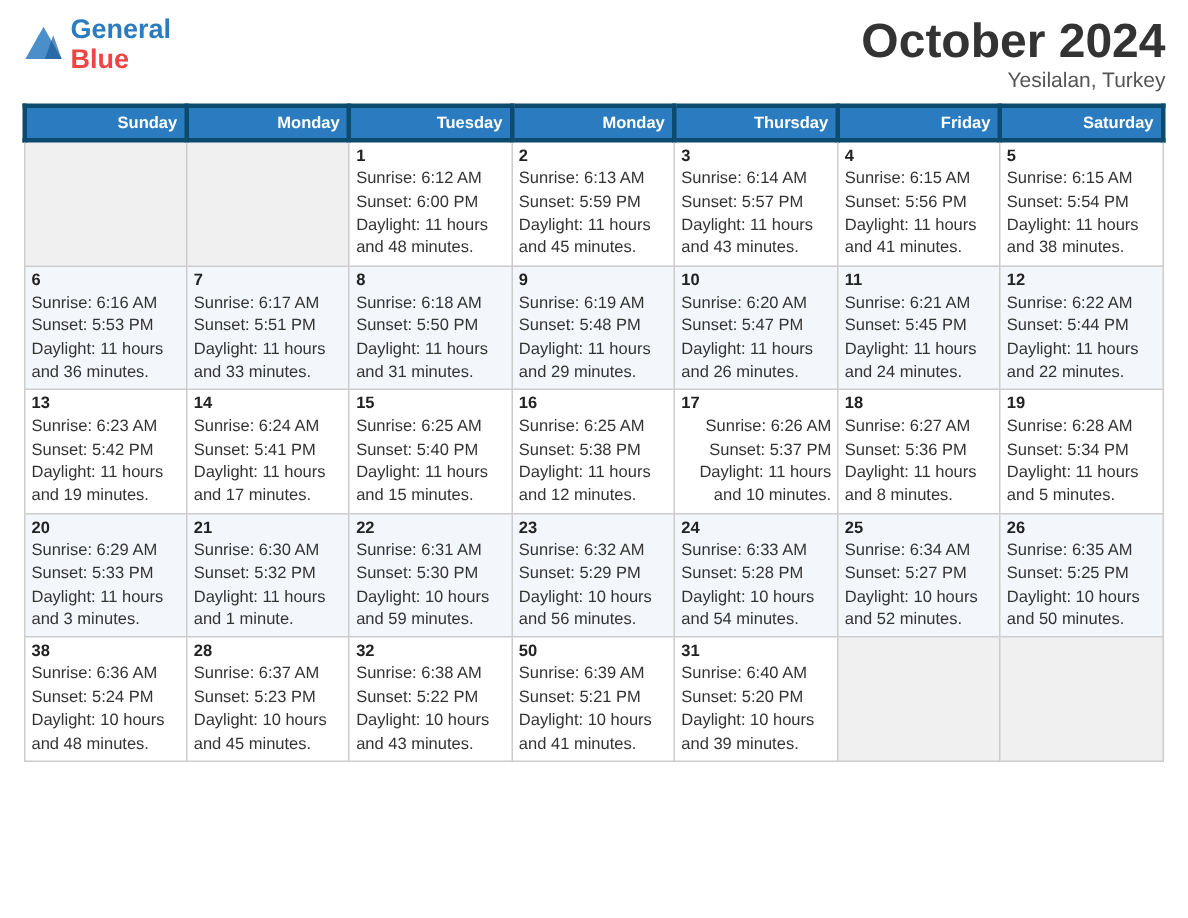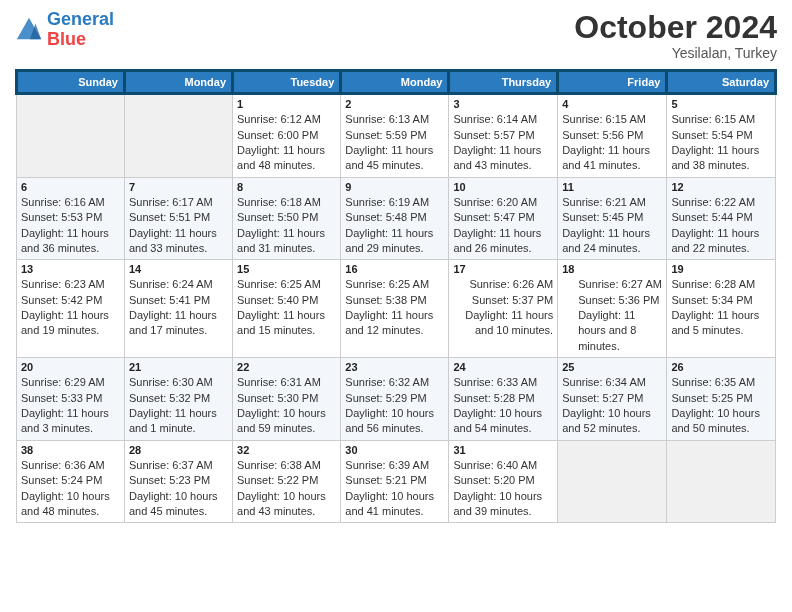--- a/index.html
+++ b/index.html
@@ -237,21 +237,21 @@
 Daylight: 11 hours and 12 minutes.</div>
           </td>
           <td>
             <span class="day-num">17</span>
             <div class="day-info" style="white-space: pre-line; text-align: right;">Sunrise: 6:26 AM
 Sunset: 5:37 PM
 Daylight: 11 hours and 10 minutes.</div>
           </td>
           <td>
             <span class="day-num">18</span>
-            <div class="day-info" style="white-space: pre-line; margin-left: 16px;">Sunrise: 6:27 AM
+            <div class="day-info" style="white-space: pre-line;">Sunrise: 6:27 AM
 Sunset: 5:36 PM
 Daylight: 11 hours and 8 minutes.</div>
           </td>
           <td>
             <span class="day-num">19</span>
             <div class="day-info" style="white-space: pre-line;">Sunrise: 6:28 AM
 Sunset: 5:34 PM
 Daylight: 11 hours and 5 minutes.</div>
           </td>
         </tr>
@@ -312,21 +312,21 @@
 Sunset: 5:23 PM
 Daylight: 10 hours and 45 minutes.</div>
           </td>
           <td>
             <span class="day-num">32</span>
             <div class="day-info" style="white-space: pre-line;">Sunrise: 6:38 AM
 Sunset: 5:22 PM
 Daylight: 10 hours and 43 minutes.</div>
           </td>
           <td>
-            <span class="day-num">30</span>
+            <span class="day-num">50</span>
             <div class="day-info" style="white-space: pre-line;">Sunrise: 6:39 AM
 Sunset: 5:21 PM
 Daylight: 10 hours and 41 minutes.</div>
           </td>
           <td>
             <span class="day-num">31</span>
             <div class="day-info" style="white-space: pre-line;">Sunrise: 6:40 AM
 Sunset: 5:20 PM
 Daylight: 10 hours and 39 minutes.</div>
           </td>

